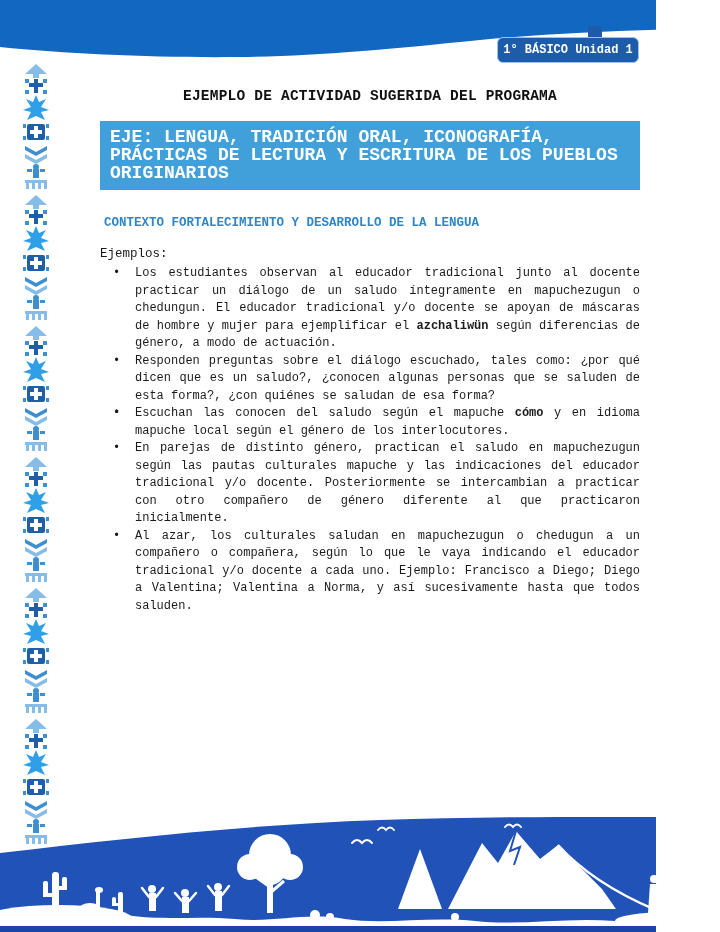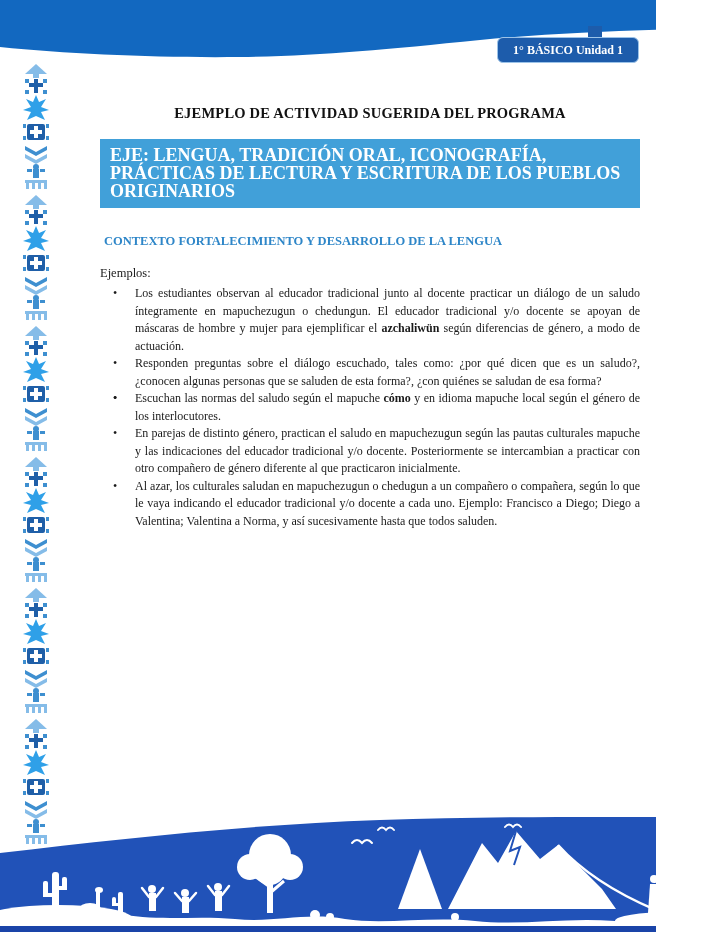--- a/index.html
+++ b/index.html
@@ -1,28 +1,28 @@
 <!DOCTYPE html>
 <html><head>
 <meta charset="utf-8">
 <style>
   html,body{margin:0;padding:0;background:#ffffff;}
   #page{position:relative;width:656px;height:932px;background:#ffffff;overflow:hidden;
-        font-family:Liberation Serif, serif;color:#1a1a1a;}
+        font-family:Liberation Mono, monospace;color:#1a1a1a;}
   
   #top-band{position:absolute;left:0;top:0;width:720px;height:70px;display:block;}
   #unit-badge{position:absolute;left:497px;top:37px;width:140px;height:24px;
       background:#1d5cab;border:1px solid #9cc3e8;border-radius:6px;
       color:#ffffff;font-size:12px;font-weight:bold;display:flex;align-items:center;justify-content:center;}
   
   .motif-col{position:absolute;width:34px;display:block;}
   #border-left{left:19px;top:62px;}
   #border-right{left:663px;top:40px;}
   
-  #content{position:absolute;left:100px;top:105px;width:540px;}
+  #content{position:absolute;left:100px;top:88px;width:540px;}
   #page-title{font-size:14.5px;font-weight:bold;text-align:center;color:#111111;margin:0 0 17px 0;letter-spacing:.2px;}
   #eje-banner{background:#41a0d9;color:#ffffff;font-weight:bold;font-size:18px;line-height:18px;
       padding:7px 10px 8px 10px;margin:0 0 26px 0;}
   #context-heading{color:#2e86c8;font-weight:bold;font-size:12.5px;margin:0 0 17px 4px;}
   #activity-line{font-size:12.5px;margin:0 0 14px 4px;}
   #examples-label{font-size:12.5px;margin:0 0 4px 0;}
   #examples-list{list-style:none;margin:0;padding:0;}
   #examples-list li{position:relative;padding-left:35px;font-size:12px;line-height:17.5px;
       text-align:justify;}
   #examples-list .bullet-glyph{position:absolute;left:13px;top:0;font-size:12px;}
@@ -92,21 +92,21 @@
 
   <div id="content">
     <h1 id="page-title">EJEMPLO DE ACTIVIDAD SUGERIDA DEL PROGRAMA</h1>
     <div id="eje-banner">EJE:  LENGUA, TRADICIÓN ORAL, ICONOGRAFÍA, PRÁCTICAS DE LECTURA Y ESCRITURA DE LOS PUEBLOS ORIGINARIOS</div>
     <div id="context-heading">CONTEXTO FORTALECIMIENTO Y DESARROLLO DE LA LENGUA</div>
     <div id="examples-label">Ejemplos:</div>
     <ul id="examples-list">
         <li><span class="bullet-glyph">•</span><span><span class="seg">Los estudiantes observan al educador tradicional junto al docente practicar un diálogo de un saludo íntegramente en mapuchezugun o chedungun. El educador tradicional y/o docente se apoyan de máscaras de hombre y mujer para ejemplificar el </span><span class="seg-b">azchaliwün</span><span class="seg"> según diferencias de género, a modo de actuación.</span></span></li>
         <li><span class="bullet-glyph">•</span><span><span class="seg">Responden preguntas sobre el diálogo escuchado, tales como: ¿por qué dicen que es un saludo?, ¿conocen algunas personas que se saluden de esta forma?, ¿con quiénes se saludan de esa forma?</span></span></li>
         <li><span class="bullet-glyph">•</span></li>
-        <li><span class="bullet-glyph">•</span><span><span class="seg">Escuchan las normas del saludo según el mapuche </span><span class="seg-b">cómo</span><span class="seg"> y en idioma mapuche local según el género de los interlocutores.</span></span></li>
+        <li><span class="bullet-glyph">•</span><span><span class="seg">Escuchan las conocen del saludo según el mapuche </span><span class="seg-b">cómo</span><span class="seg"> y en idioma mapuche local según el género de los interlocutores.</span></span></li>
         <li><span class="bullet-glyph">•</span><span><span class="seg">En parejas de distinto género, practican el saludo en mapuchezugun según las pautas culturales mapuche y las indicaciones del educador tradicional y/o docente. Posteriormente se intercambian a practicar con otro compañero de género diferente al que practicaron inicialmente.</span></span></li>
         <li><span class="bullet-glyph">•</span><span><span class="seg">Al azar, los culturales saludan en mapuchezugun o chedugun a un compañero o compañera, según lo que le vaya indicando el educador tradicional y/o docente a cada uno. Ejemplo: Francisco a Diego; Diego a Valentina; Valentina a Norma, y así sucesivamente hasta que todos saluden.</span></span></li>
       </ul>
   </div>
 
   <svg id="footer-art" viewBox="0 0 720 115" preserveAspectRatio="none">
     <path d="M0,36 C120,22 240,8 380,3 C500,-1 620,0 720,0 L720,115 L0,115 Z" fill="#2152b8"></path>
 
     <path d="M0,104 C40,90 75,84 115,96 C155,105 195,98 235,102 C275,106 305,95 345,102 C385,108 430,99 475,104 C520,109 565,100 615,104 C655,107 695,101 720,104 L720,110 L0,110 Z" fill="#ffffff"></path>
     <ellipse cx="58" cy="102" rx="75" ry="14" fill="#ffffff"></ellipse>

